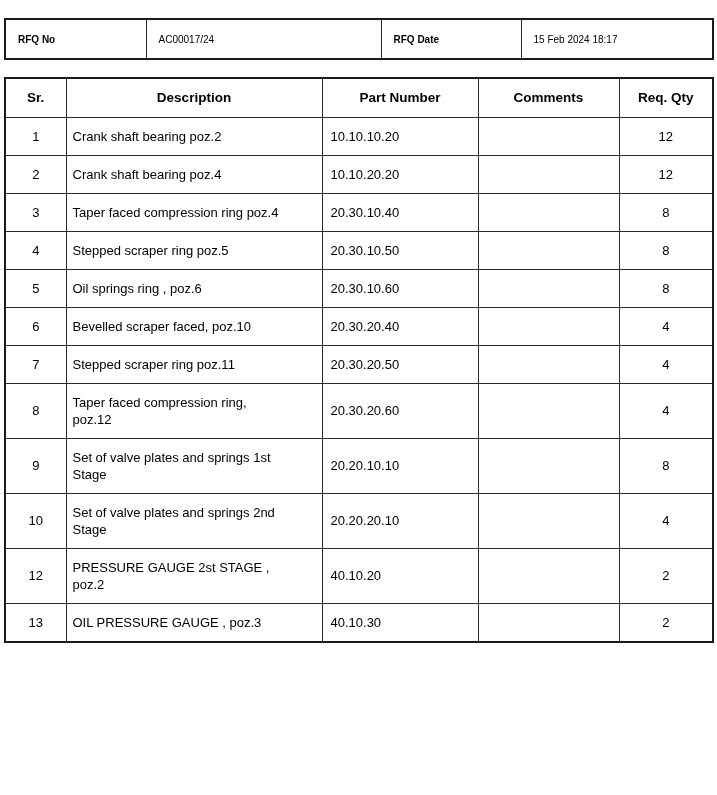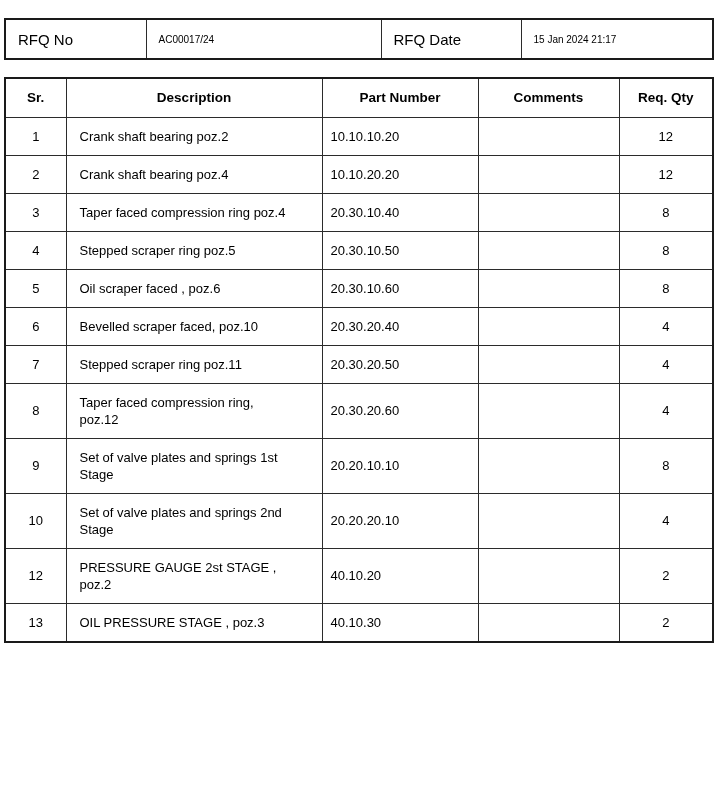--- a/index.html
+++ b/index.html
@@ -34,22 +34,22 @@
     margin-bottom: 17px;
   }
   .meta td {
     height: 40px;
     font-size: 10px;
     padding: 0 12px;
     vertical-align: middle;
     text-align: left;
   }
   .meta .label {
-    font-weight: normal;
-    font-size: 15px;
+    font-weight: bold;
+    font-size: 10px;
   }
   
   .items th {
     height: 39px;
     font-size: 13.5px;
     font-weight: bold;
     text-align: center;
     vertical-align: middle;
     padding: 0 4px;
   }
@@ -58,21 +58,21 @@
     line-height: 17px;
     padding: 10px 8px;
     vertical-align: middle;
     text-align: left;
   }
   .items td.col-sr {
     text-align: center;
     padding: 10px 2px;
   }
   .items td.col-desc {
-    padding-left: 13px;
+    padding-left: 6px;
     white-space: pre-line;
   }
   .items td.col-part {
   }
   .items td.col-qty {
     text-align: center;
     padding: 10px 2px;
   }
 </style>
 </head>
@@ -85,21 +85,21 @@
       <col style="width:141px">
       <col style="width:235px">
       <col style="width:140px">
       <col style="width:192px">
     </colgroup>
     <tbody>
       <tr>
         <td class="label">RFQ No</td>
         <td class="value">AC00017/24</td>
         <td class="label">RFQ Date</td>
-        <td class="value">15 Jan 2024 21:17</td>
+        <td class="value">15 Feb 2024 18:17</td>
       </tr>
     </tbody>
   </table>
 
   <table class="items">
     <colgroup>
       <col style="width:61px">
       <col style="width:256px">
       <col style="width:156px">
       <col style="width:141px">
@@ -138,21 +138,21 @@
         </tr>
         <tr>
           <td class="col-sr">4</td>
           <td class="col-desc">Stepped scraper ring poz.5</td>
           <td class="col-part">20.30.10.50</td>
           <td class="col-comments"></td>
           <td class="col-qty">8</td>
         </tr>
         <tr>
           <td class="col-sr">5</td>
-          <td class="col-desc">Oil scraper faced , poz.6</td>
+          <td class="col-desc">Oil springs ring , poz.6</td>
           <td class="col-part">20.30.10.60</td>
           <td class="col-comments"></td>
           <td class="col-qty">8</td>
         </tr>
         <tr>
           <td class="col-sr">6</td>
           <td class="col-desc">Bevelled scraper faced, poz.10</td>
           <td class="col-part">20.30.20.40</td>
           <td class="col-comments"></td>
           <td class="col-qty">4</td>
@@ -191,21 +191,21 @@
         <tr>
           <td class="col-sr">12</td>
           <td class="col-desc">PRESSURE GAUGE 2st STAGE ,
 poz.2</td>
           <td class="col-part">40.10.20</td>
           <td class="col-comments"></td>
           <td class="col-qty">2</td>
         </tr>
         <tr>
           <td class="col-sr">13</td>
-          <td class="col-desc">OIL PRESSURE STAGE , poz.3</td>
+          <td class="col-desc">OIL PRESSURE GAUGE , poz.3</td>
           <td class="col-part">40.10.30</td>
           <td class="col-comments"></td>
           <td class="col-qty">2</td>
         </tr>
       </tbody>
   </table>
 
 </div>
 
 </body></html>

